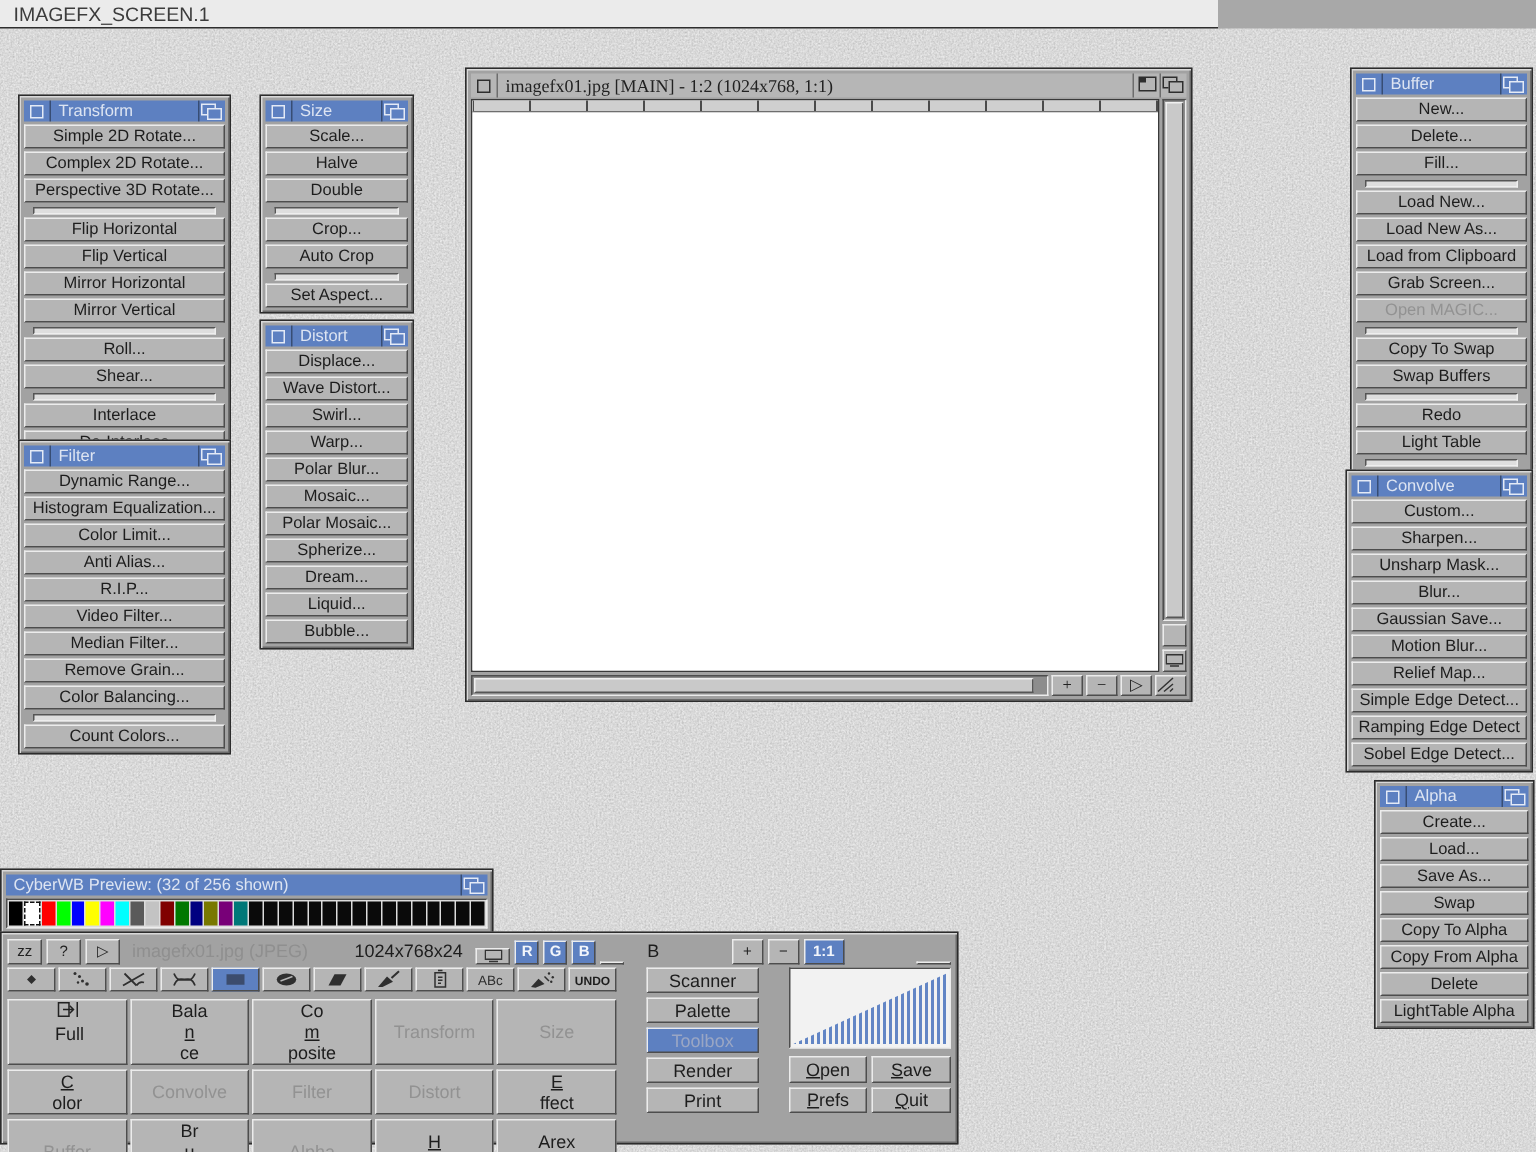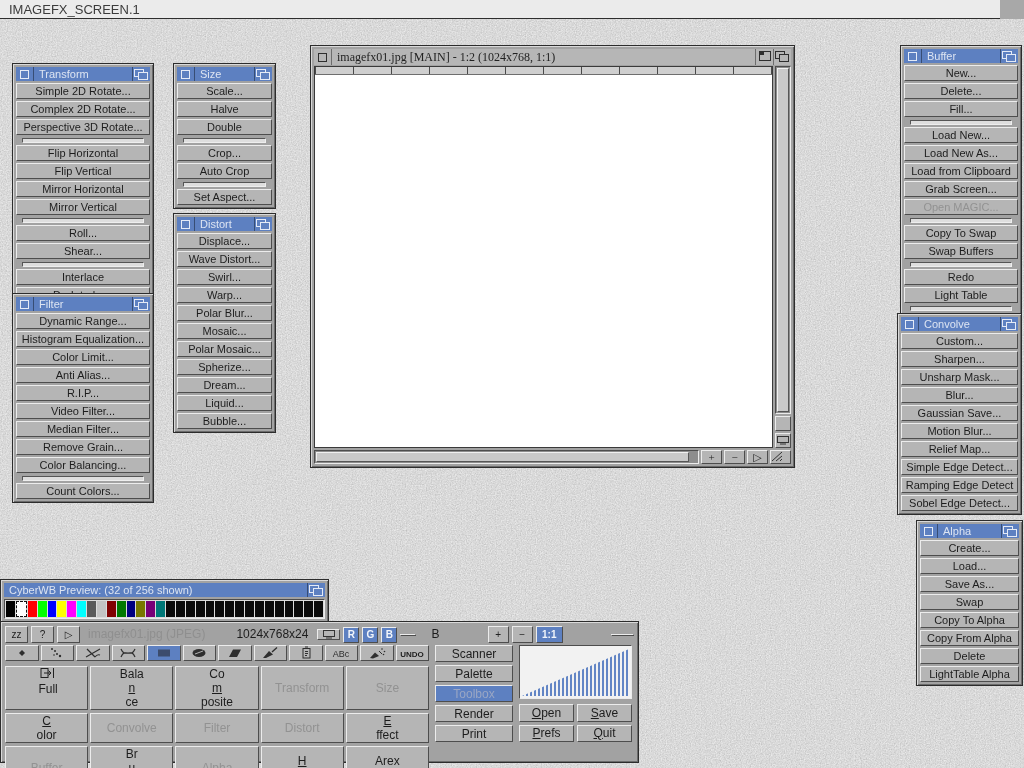--- a/index.html
+++ b/index.html
@@ -1,19 +1,19 @@
 <!DOCTYPE html>
 <html><head>
 <meta charset="utf-8">
 <style>
   html,body{margin:0;padding:0;}
   body{width:1024px;height:768px;overflow:hidden;position:relative;
        font-family:"Liberation Sans",sans-serif;background:#a8a8a8;}
   
-  .screen-bar{position:absolute;left:0;top:0;width:1000px;height:19px;background:#ebebeb;
+  .screen-bar{position:absolute;left:0;top:0;width:812px;height:19px;background:#ebebeb;
       border-bottom:1px solid #2e2e2e;color:#3c3c3c;font-size:13px;line-height:19px;
       padding-left:9px;box-sizing:border-box;z-index:5;}
   .desktop-noise{position:absolute;left:0;top:19px;width:1024px;height:749px;z-index:0;}
   
   .window{position:absolute;background:#a2a2a2;border:1px solid #2c2c2c;
       box-shadow:inset 1px 1px 0 #d9d9d9,inset -1px -1px 0 #6b6b6b;
       padding:3px;box-sizing:border-box;z-index:10;}
   .tbar{height:14px;display:flex;align-items:stretch;margin-bottom:2px;position:relative;}
   .tbar.blue{--tbg:#5d80c1;--gadcol:#e4eaf6;background:var(--tbg);color:#dde4f2;}
   .tbar.gray{--tbg:#b6b6b6;--gadcol:#2e2e2e;background:var(--tbg);color:#222;}
@@ -48,29 +48,29 @@
   #win-main .mw-bottom{position:absolute;left:3px;right:3px;bottom:3px;height:14px;display:flex;gap:2px;}
   .hscroll{flex:1;background:#8d8d8d;border:1px solid;border-color:#4d4d4d #ececec #ececec #4d4d4d;padding:1px;}
   .hthumb{width:98%;height:100%;background:#c9c9c9;border:1px solid;border-color:#f0f0f0 #565656 #565656 #f0f0f0;box-sizing:border-box;}
   .sq-btn{width:19px;font-size:11px;line-height:12px;text-align:center;color:#222;}
   
   #win-palette .swatch-strip{height:16px;display:flex;background:#dcdcdc;border:1px solid;
       border-color:#4d4d4d #ececec #ececec #4d4d4d;padding:1px;gap:1px;}
   .swatch{flex:1;}
   .swatch.selected{border:1px dashed #111;box-sizing:border-box;}
   
-  #win-toolbox .row-a{height:17px;display:flex;align-items:center;gap:3px;margin:1px 1px 2px 1px;}
+  #win-toolbox .row-a{height:17px;display:flex;align-items:flex-end;gap:3px;margin:1px 1px 2px 1px;}
   .sm-btn{width:21px;font-size:10px;line-height:15px;text-align:center;color:#222;}
   .ghost-label{color:#8f8f8f;font-size:12px;line-height:17px;white-space:nowrap;}
   .dark-label{color:#1d1d1d;font-size:12px;line-height:17px;white-space:nowrap;}
   .rgb-btn{width:14px;font-size:10px;font-weight:bold;line-height:14px;text-align:center;}
   .checker{width:14px;background:repeating-conic-gradient(#7d7d7d 0 25%,#d8d8d8 0 50%) 0 0/4px 4px;
       border:1px solid;border-color:#ececec #4d4d4d #4d4d4d #ececec;}
   .spacer{flex:1;}
-  .tb-main{display:flex;gap:6px;height:97px;margin:0 1px;}
+  .tb-main{display:flex;gap:20px;height:97px;margin:0 1px;}
   .tb-left{width:424px;display:flex;flex-direction:column;}
   .tools-row{display:flex;gap:2px;height:24px;}
   .tool-btn{flex:1;display:flex;align-items:center;justify-content:center;color:#2f2f2f;}
   .tool-btn.sel{background:#5d80c1;}
   .grid{display:grid;grid-template-columns:repeat(5,1fr);gap:3px 2px;margin-top:5px;flex:1;}
   .grid-btn{font-size:12px;color:#1d1d1d;display:flex;align-items:center;justify-content:center;overflow:hidden;white-space:nowrap;flex-direction:column;}
   .grid-btn u,.act-btn u{text-decoration:underline;}
   .full-btn{justify-content:flex-start;padding-left:3px;gap:3px;}
   .tb-mid{width:78px;display:flex;flex-direction:column;gap:3px;}
   .mode-btn{flex:1;font-size:12px;color:#1d1d1d;display:flex;align-items:center;justify-content:center;}

